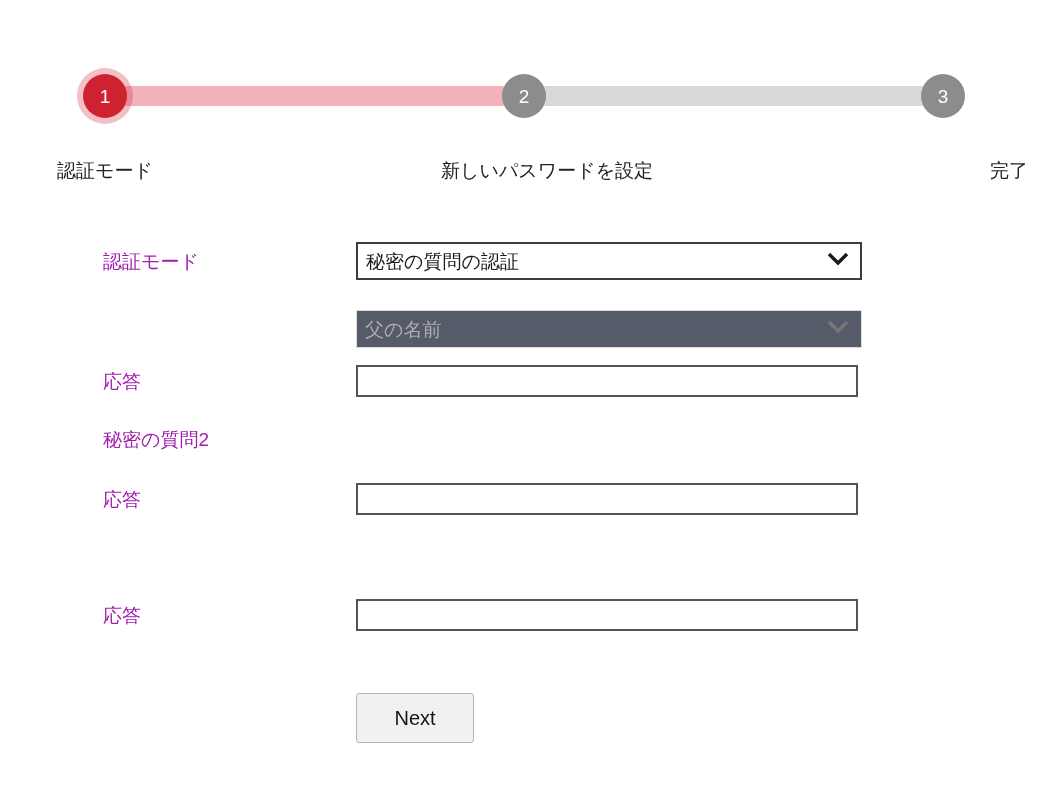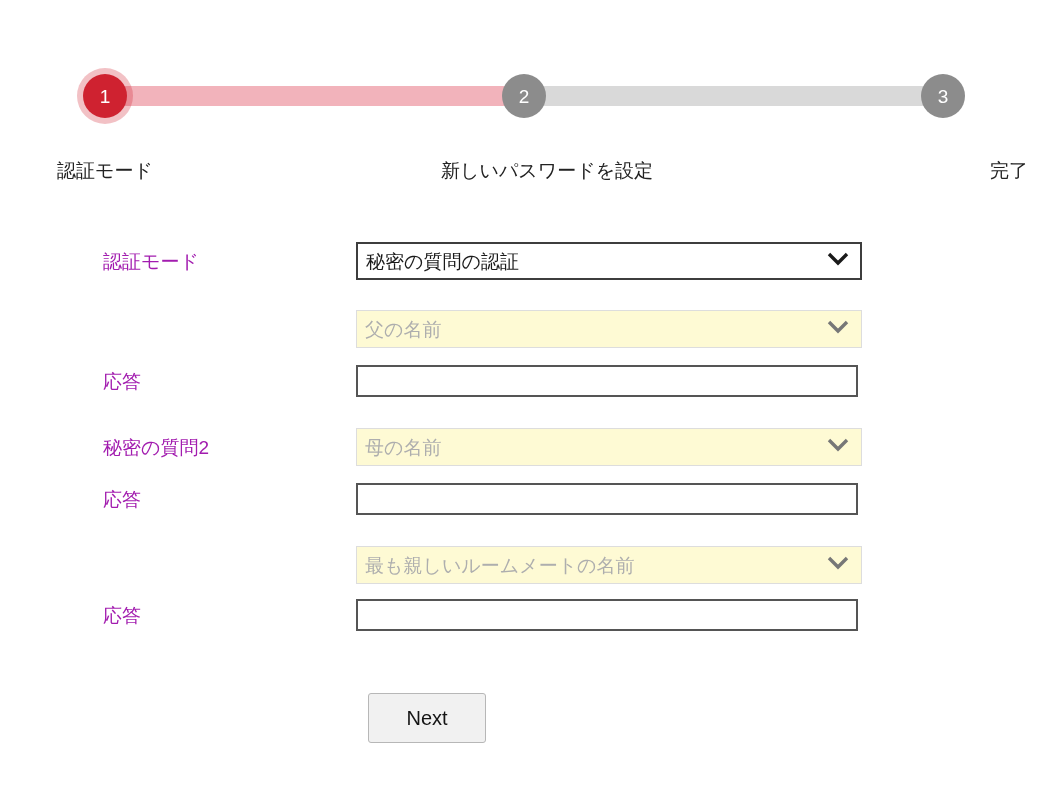--- a/index.html
+++ b/index.html
@@ -112,21 +112,21 @@
     font-family: "Liberation Sans", "DejaVu Sans", sans-serif;
     border-radius: 0;
     outline: none;
   }
   select.sel.enabled {
     background: #ffffff;
     border: 2px solid #3d3d3d;
     color: #1a1a1a;
   }
   select.sel.disabled {
-    background: #fef9c3;
+    background: #0f172a;
     border: 1px solid #cfcfcf;
     color: #8d8d8d;
   }
 
   .sel-holder { position: relative; width: 506px; height: 38px; }
   .chevron {
     position: absolute;
     right: 13px;
     top: 50%;
     transform: translateY(-50%);
@@ -148,21 +148,20 @@
     outline: none;
   }
 
   
   #button-bar {
     position: absolute;
     left: 356px;
     top: 693px;
     display: flex;
     gap: 12px;
-    margin-left: 12px;
   }
   button.btn {
     height: 50px;
     min-width: 118px;
     padding: 0 18px;
     background: #f1f1f1;
     border: 1px solid #b7b7b7;
     border-radius: 3px;
     font-size: 20px;
     font-family: "Liberation Sans", "DejaVu Sans", sans-serif;
@@ -231,56 +230,32 @@
     </div>
   </div>
 
   <div class="form-row" style="top:162px;">
     <div class="field-label">応答</div>
     <div class="control-wrap" style="top:3px;">
       <input class="txt" type="text" value="" placeholder="" style="">
     </div>
   </div>
 
-  <div class="form-row" style="top:228px;">
+  <div class="form-row" style="top:220px;">
     <div class="field-label">秘密の質問2</div>
-    <div class="control-wrap">
-      <div class="sel-holder">
-        <select class="sel disabled" disabled="">
-          <option>母の名前</option>
-        </select>
-        <span class="chevron">
-          <svg width="22" height="14" viewBox="0 0 22 14">
-            <path d="M2 2 L11 11 L20 2" fill="none" stroke="#777777" stroke-width="3.4"></path>
-          </svg>
-        </span>
-      </div>
-    </div>
   </div>
 
   <div class="form-row" style="top:280px;">
     <div class="field-label">応答</div>
     <div class="control-wrap" style="top:3px;">
       <input class="txt" type="text" value="" placeholder="" style="">
     </div>
   </div>
 
   <div class="form-row" style="top:346px;">
-    <div class="control-wrap">
-      <div class="sel-holder">
-        <select class="sel disabled" disabled="">
-          <option>最も親しいルームメートの名前</option>
-        </select>
-        <span class="chevron">
-          <svg width="22" height="14" viewBox="0 0 22 14">
-            <path d="M2 2 L11 11 L20 2" fill="none" stroke="#777777" stroke-width="3.4"></path>
-          </svg>
-        </span>
-      </div>
-    </div>
   </div>
 
   <div class="form-row" style="top:396px;">
     <div class="field-label">応答</div>
     <div class="control-wrap" style="top:3px;">
       <input class="txt" type="text" value="" placeholder="" style="">
     </div>
   </div>
 
 </div>

